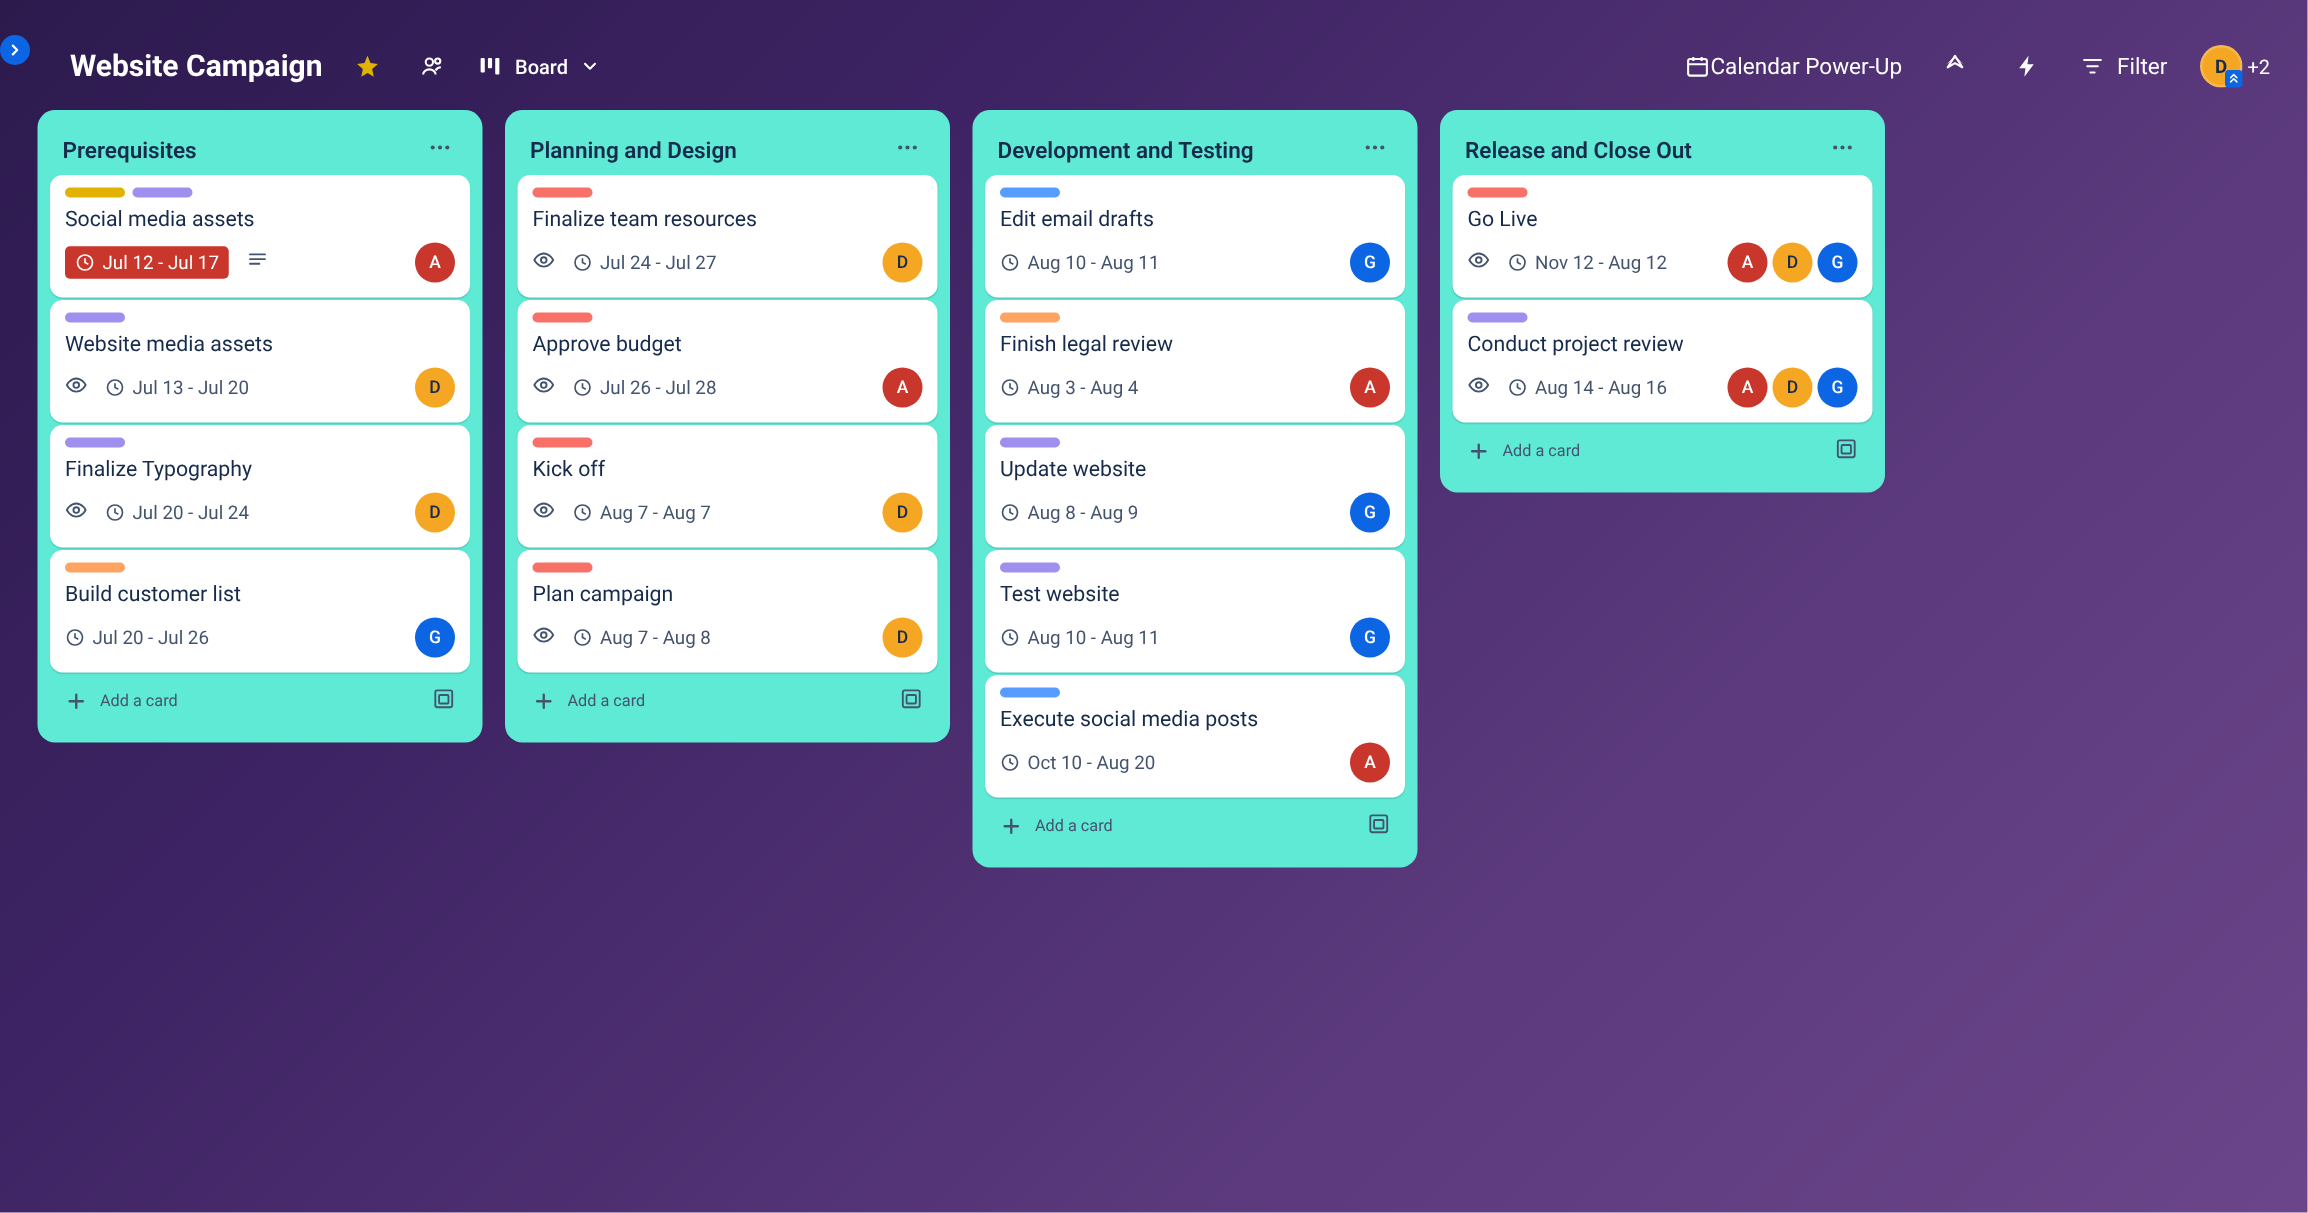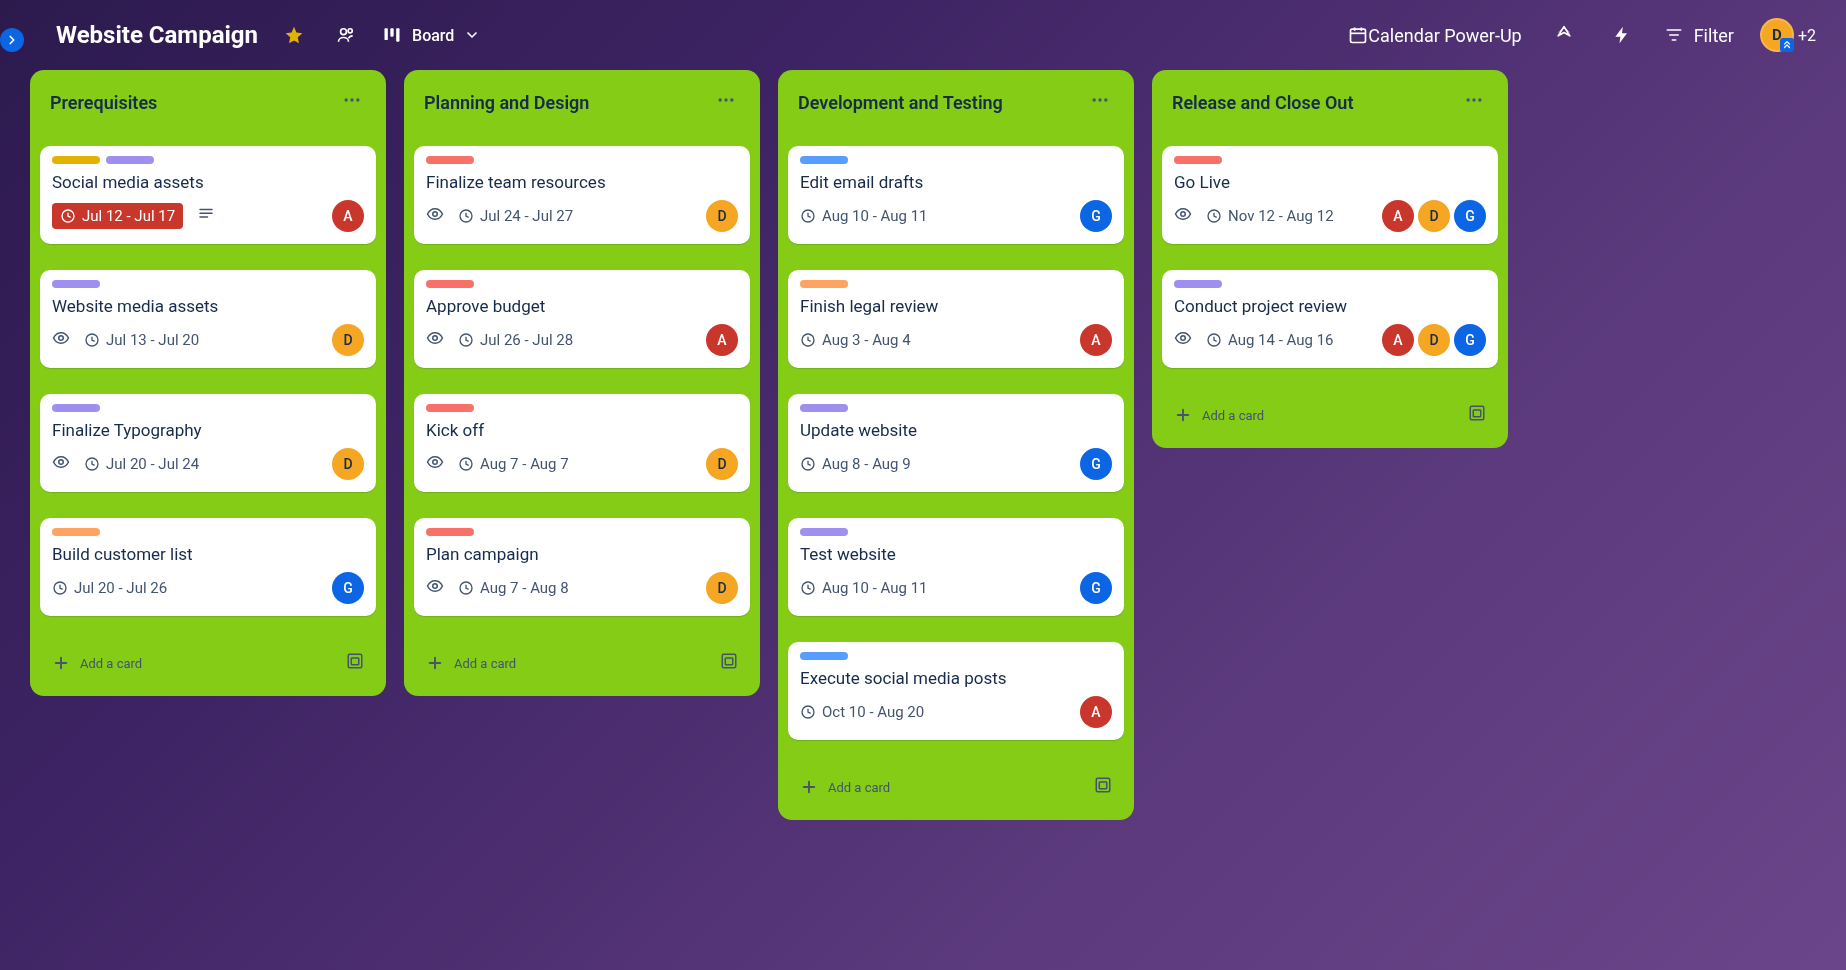--- a/index.html
+++ b/index.html
@@ -7,21 +7,21 @@
   background: linear-gradient(135deg,#2c1a4d 0%,#3d2363 30%,#5c3a7d 70%,#6b4589 100%);
   min-height:970px; width:1846px; overflow:hidden; position:relative;
 }
 .expand-handle {
   position:absolute; top:28px; left:0; width:24px; height:24px;
   background:#0c66e4; border-radius:50%; display:flex; align-items:center;
   justify-content:center; color:#fff; cursor:pointer; z-index:10;
 }
 .expand-handle svg { width:14px; height:14px; }
 .topbar {
-  display:flex; align-items:center; padding:18px 30px 18px 56px;
+  display:flex; align-items:center; padding:36px 30px 18px 56px;
   color:#fff; gap:20px;
 }
 .board-title { font-size:24px; font-weight:700; }
 .star-btn,.icon-btn { background:transparent; border:none; cursor:pointer; color:#fff;
   display:flex; align-items:center; justify-content:center; padding:6px; border-radius:4px; }
 .star-btn svg { width:20px; height:20px; fill:#e2b203; }
 .icon-btn svg { width:20px; height:20px; }
 .view-switch { display:flex; align-items:center; gap:10px; cursor:pointer; font-size:16px; font-weight:500; }
 .view-switch svg.bars { width:20px; height:20px; }
 .view-switch svg.chev { width:16px; height:16px; }
@@ -32,22 +32,22 @@
 .avatar-stack { display:flex; align-items:center; }
 .avatar-top { width:34px; height:34px; border-radius:50%; background:#f5a623;
   display:flex; align-items:center; justify-content:center; font-weight:700;
   color:#172b4d; font-size:15px; position:relative; border:2px solid rgba(255,255,255,.2); }
 .avatar-top .ribbon { position:absolute; bottom:-2px; right:-2px; width:14px; height:14px;
   background:#0c66e4; border-radius:3px; display:flex; align-items:center; justify-content:center; }
 .avatar-top .ribbon svg { width:10px; height:10px; color:#fff; }
 .more-count { font-size:16px; margin-left:4px; color:#fff; }
 .board { display:flex; gap:18px; padding:0 30px; align-items:flex-start; }
 .list {
-  background:#84cc16; border-radius:14px; width:356px;
-  padding:12px 10px; display:flex; flex-direction:column; gap:26px;
+  background:#5eead4; border-radius:14px; width:356px;
+  padding:12px 10px; display:flex; flex-direction:column; gap:2px;
 }
 .list-header { display:flex; align-items:center; justify-content:space-between;
   padding:4px 10px 2px 10px; }
 .list-title { font-size:18px; font-weight:600; color:#172b4d; }
 .list-menu { cursor:pointer; color:#44546f; padding:4px; }
 .list-menu svg { width:20px; height:20px; }
 .card {
   background:#fff; border-radius:10px; padding:10px 12px 12px 12px;
   box-shadow:0 1px 1px rgba(9,30,66,.15); cursor:pointer;
   display:flex; flex-direction:column; gap:8px;

